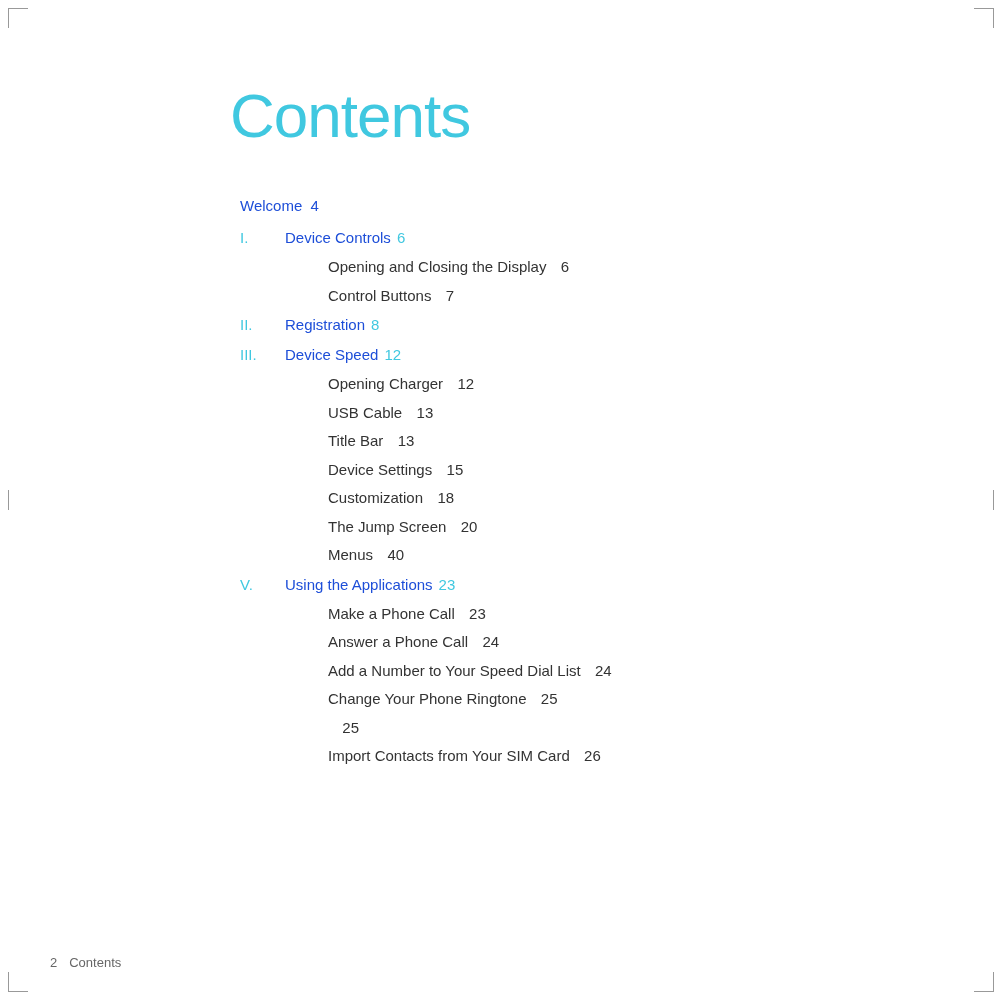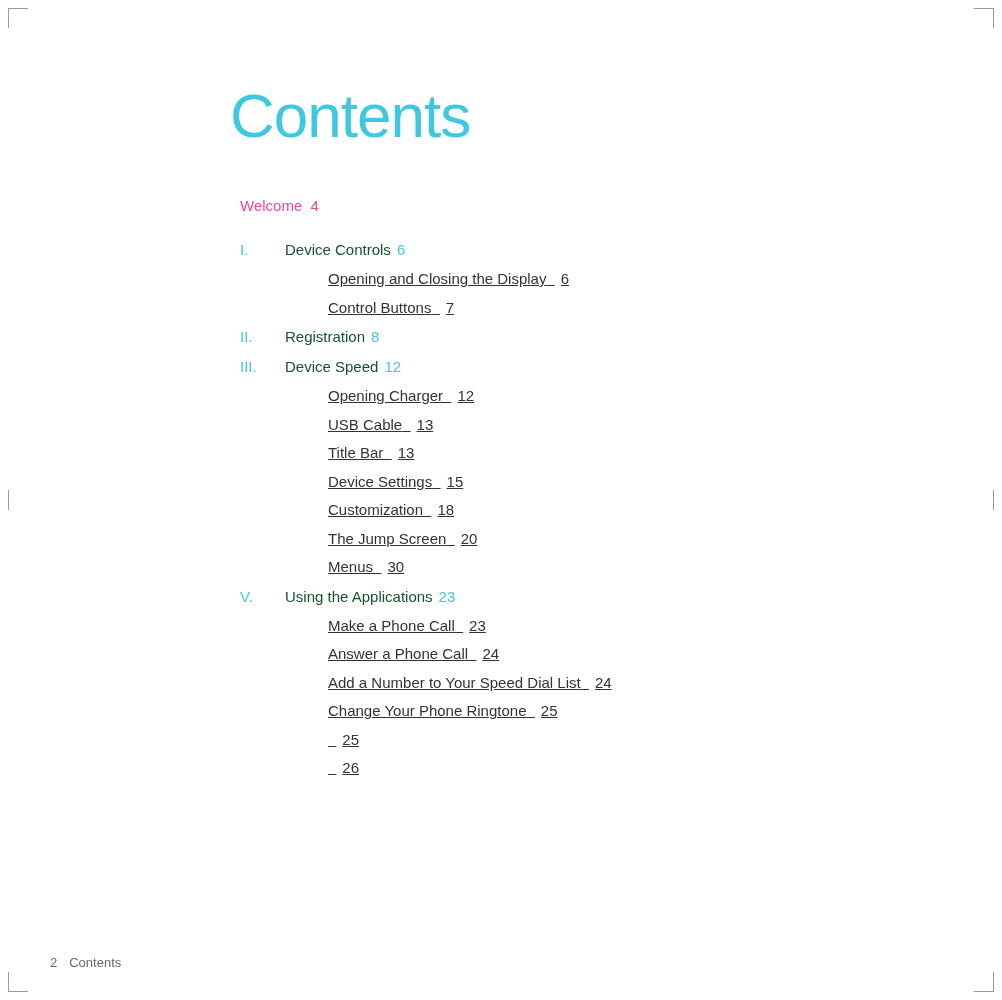--- a/index.html
+++ b/index.html
@@ -94,41 +94,40 @@
       font-size: 15px;
       line-height: 2.0;
     }
 
     .toc-section .section-num {
       min-width: 45px;
       color: #40c8e0;
     }
 
     .toc-section .section-title {
-      color: #14532d;
+      color: #1d4ed8;
     }
 
     .toc-section .section-page {
       color: #40c8e0;
       margin-left: 6px;
     }
 
     .toc-welcome {
-      color: #ec4899;
+      color: #1d4ed8;
       font-size: 15px;
       line-height: 2.0;
-      margin-bottom: 14px;
+      margin-bottom: 2px;
     }
 
     .toc-sub {
       padding-left: 88px;
       color: #333;
       font-size: 15px;
       line-height: 1.9;
-      text-decoration: underline;
     }
 
     .toc-sub-item {
       display: flex;
       align-items: baseline;
     }
 
     .toc-sub-title {
       color: #333;
     }
@@ -214,21 +213,21 @@
       <div class="toc-sub-item">
         <span class="toc-sub-title">Device Settings</span>&nbsp;&nbsp;<span class="toc-sub-page">15</span>
       </div>
       <div class="toc-sub-item">
         <span class="toc-sub-title">Customization</span>&nbsp;&nbsp;<span class="toc-sub-page">18</span>
       </div>
       <div class="toc-sub-item">
         <span class="toc-sub-title">The Jump Screen</span>&nbsp;&nbsp;<span class="toc-sub-page">20</span>
       </div>
       <div class="toc-sub-item">
-        <span class="toc-sub-title">Menus</span>&nbsp;&nbsp;<span class="toc-sub-page">30</span>
+        <span class="toc-sub-title">Menus</span>&nbsp;&nbsp;<span class="toc-sub-page">40</span>
       </div>
     </div>
 
 
     <div class="toc-section">
       <span class="section-num">V.</span>
       <span class="section-title">Using the Applications</span>
       <span class="section-page">23</span>
     </div>
     <div class="toc-sub">
@@ -241,21 +240,21 @@
       <div class="toc-sub-item">
         <span class="toc-sub-title">Add a Number to Your Speed Dial List</span>&nbsp;&nbsp;<span class="toc-sub-page">24</span>
       </div>
       <div class="toc-sub-item">
         <span class="toc-sub-title">Change Your Phone Ringtone</span>&nbsp;&nbsp;<span class="toc-sub-page">25</span>
       </div>
       <div class="toc-sub-item">
         &nbsp;&nbsp;<span class="toc-sub-page">25</span>
       </div>
       <div class="toc-sub-item">
-        &nbsp;&nbsp;<span class="toc-sub-page">26</span>
+        <span class="toc-sub-title">Import Contacts from Your SIM Card</span>&nbsp;&nbsp;<span class="toc-sub-page">26</span>
       </div>
     </div>
 
   </div>
 </div>
 
 <div class="footer">
   <span class="footer-page">2</span>
   <span class="footer-label">Contents</span>
 </div>

